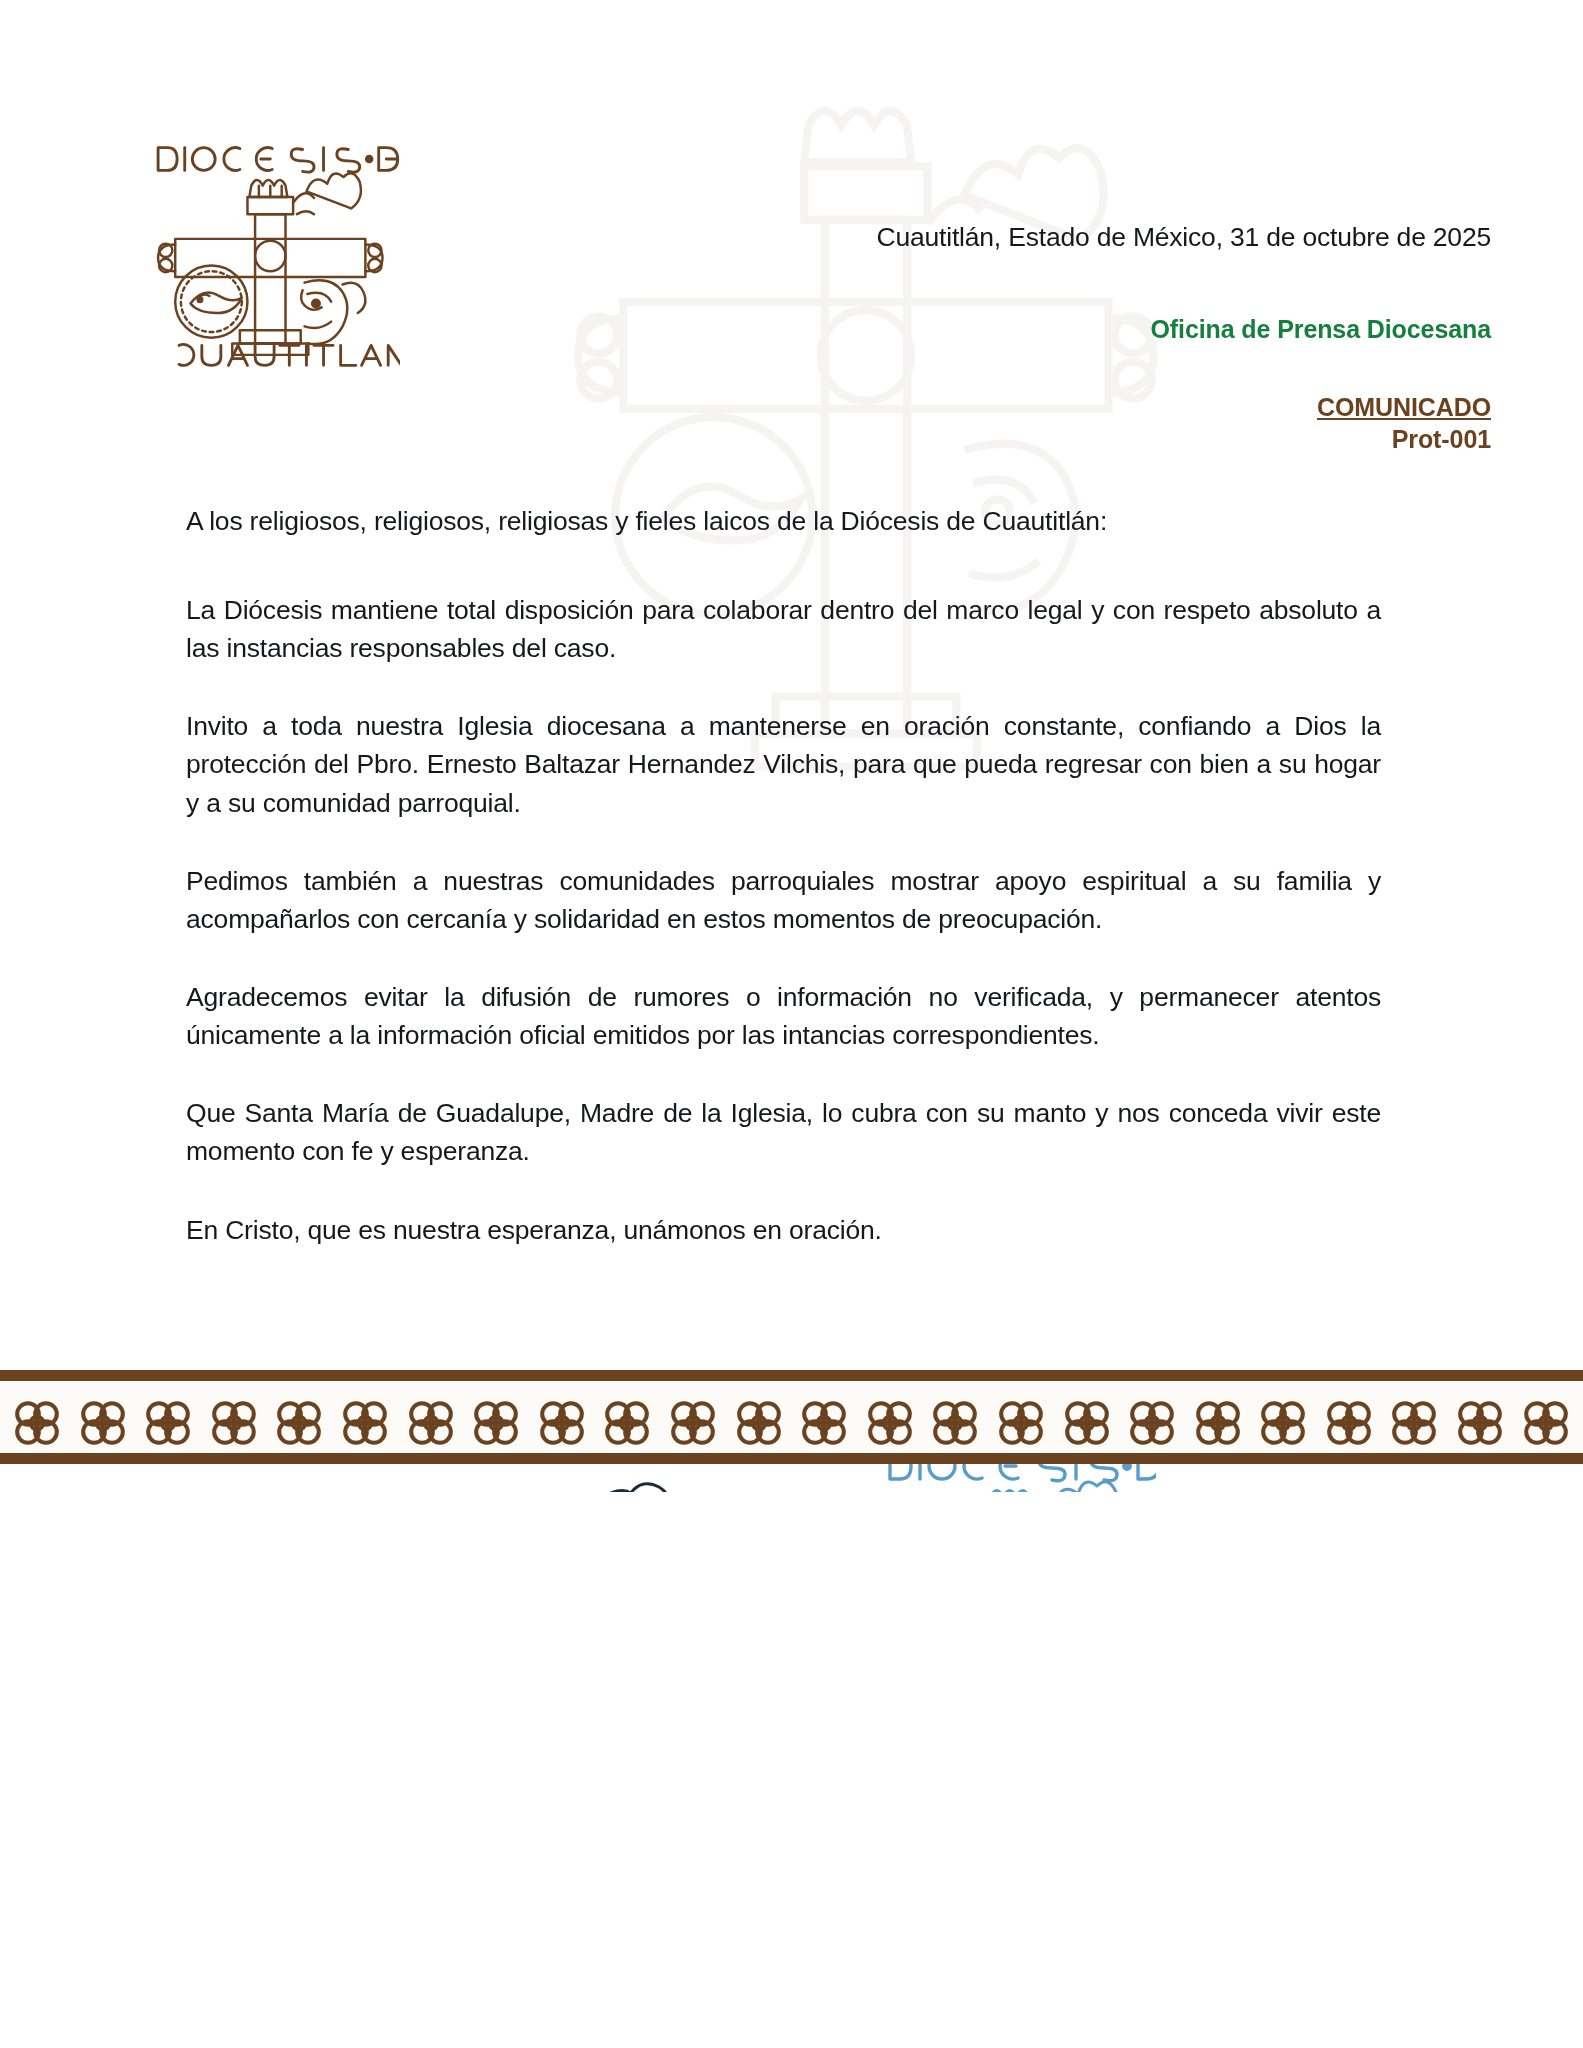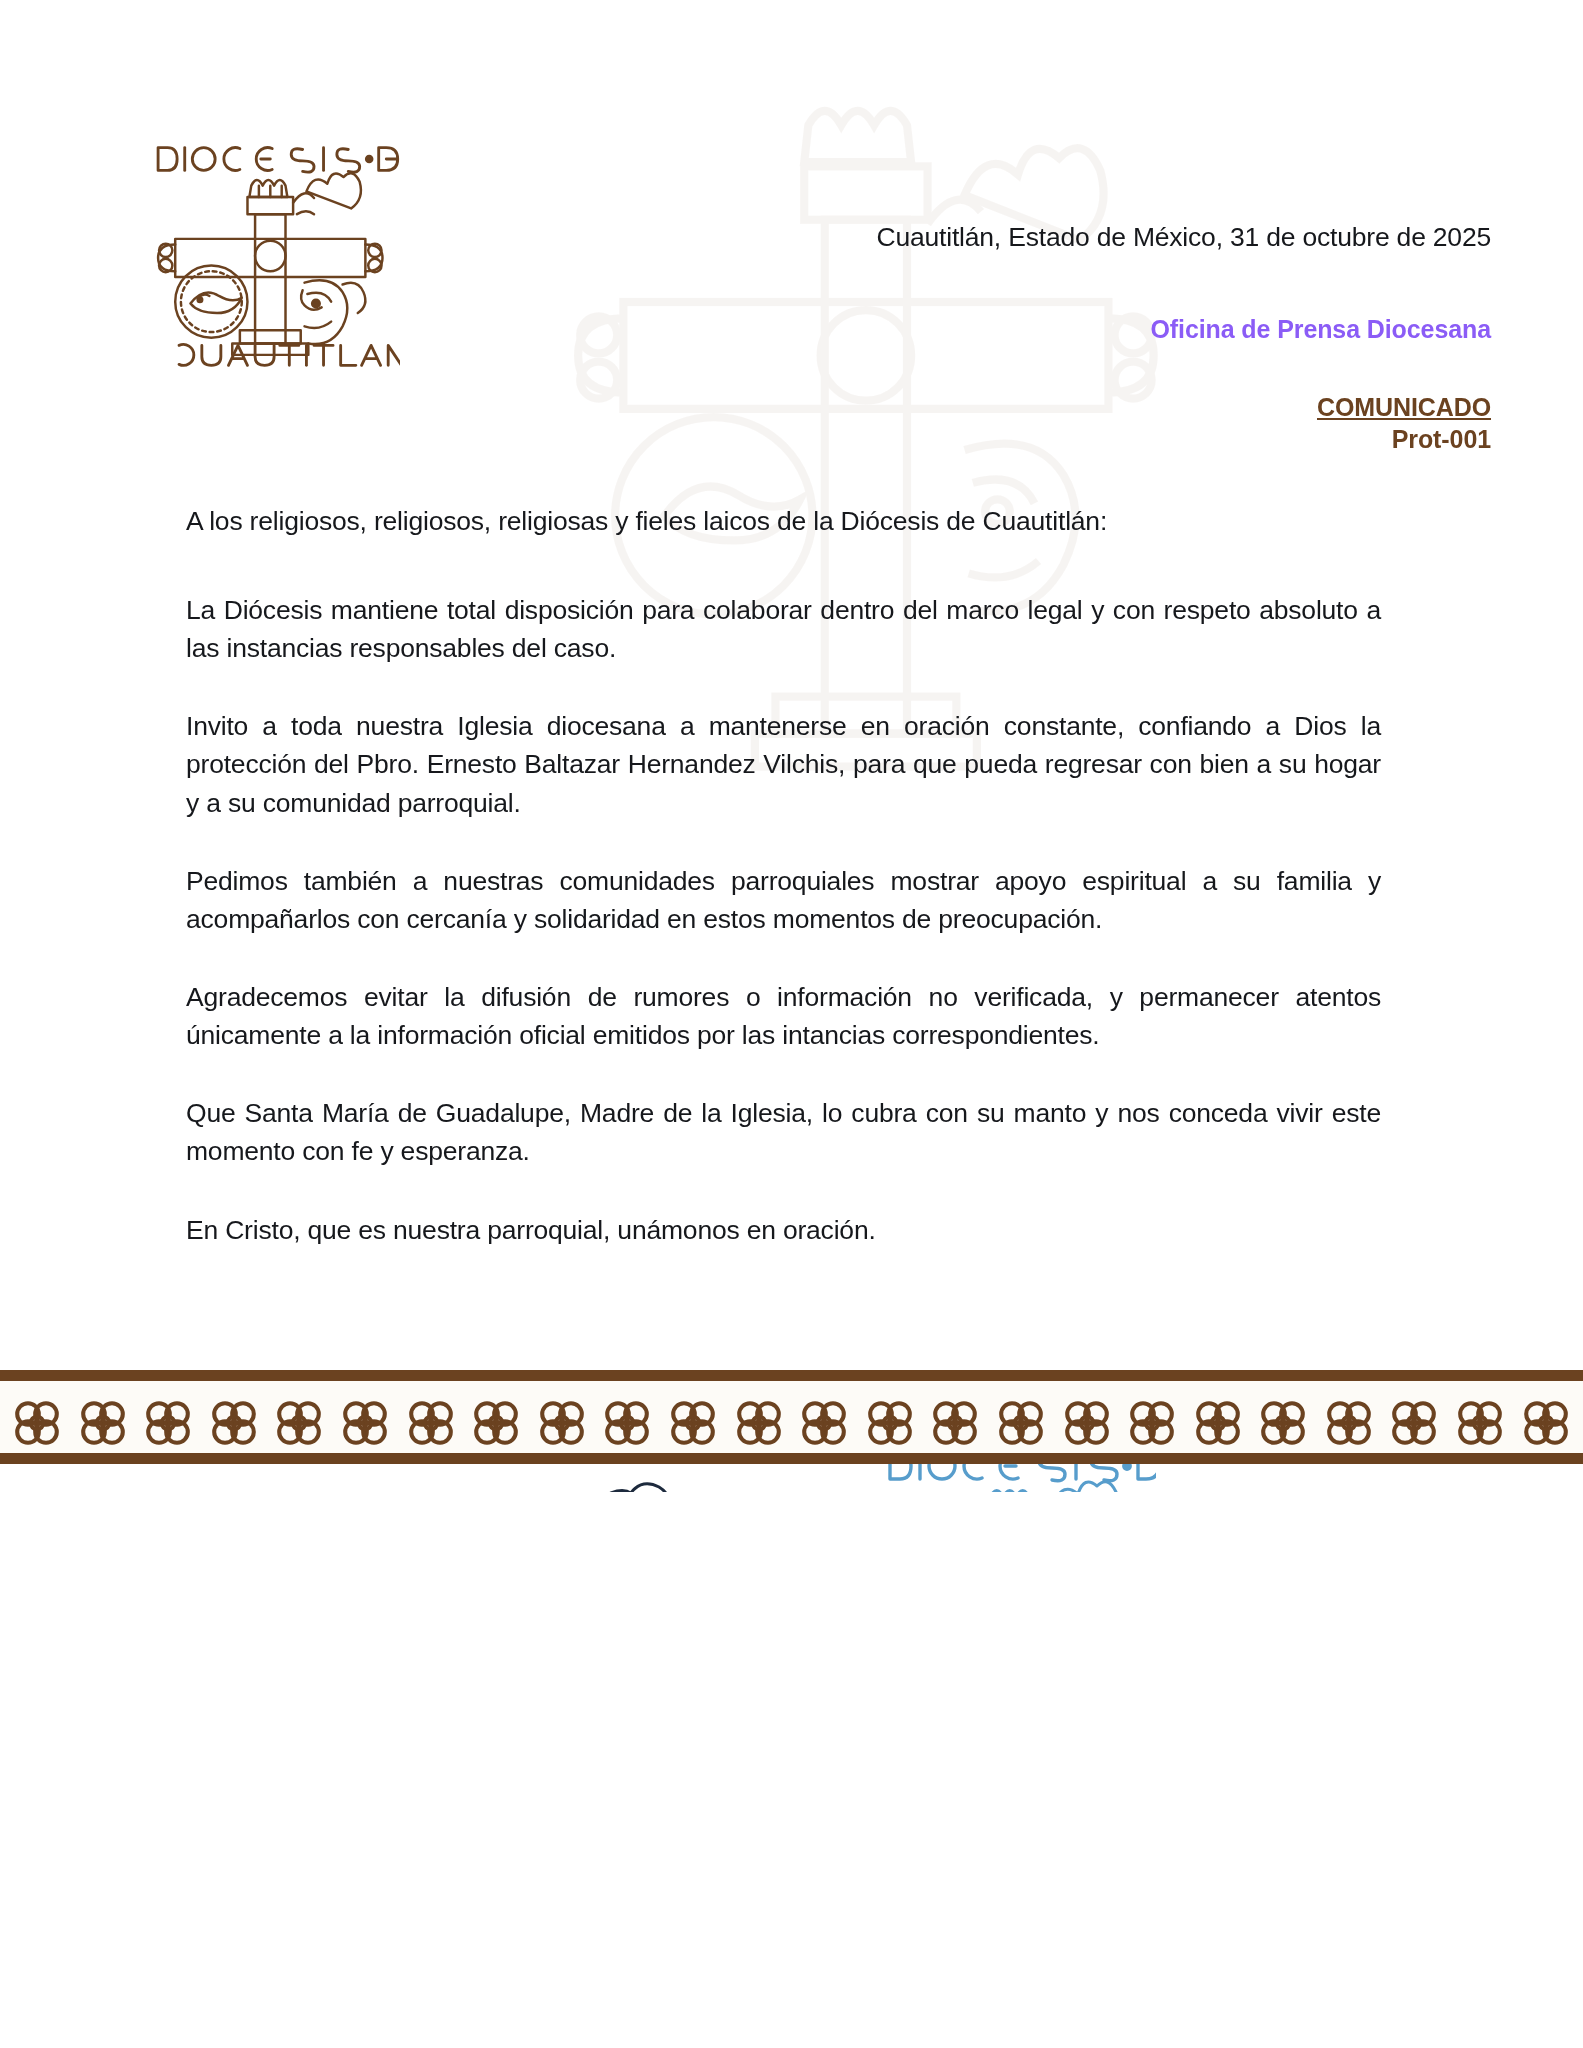--- a/index.html
+++ b/index.html
@@ -56,21 +56,21 @@
   .date-line {
     font-size: 26.5px;
     color: #16181c;
     letter-spacing: -0.2px;
     margin-bottom: 62px;
     white-space: nowrap;
   }
   .press-office {
     font-size: 25px;
     font-weight: bold;
-    color: #8b5cf6;
+    color: #15803d;
     letter-spacing: -0.1px;
     margin-bottom: 47px;
     white-space: nowrap;
   }
   .comunicado {
     font-size: 25px;
     font-weight: bold;
     color: #6b4220;
     letter-spacing: -0.1px;
     line-height: 1.35;
@@ -327,21 +327,21 @@
     </div>
   </div>
 
   <div class="body-block">
     <div class="salutation">A los religiosos, religiosos, religiosas y fieles laicos de la Diócesis de Cuautitlán:</div>
     <div class="para">La Diócesis mantiene total disposición para colaborar dentro del marco legal y con respeto absoluto a las instancias responsables del caso.</div>
     <div class="para">Invito a toda nuestra Iglesia diocesana a mantenerse en oración constante, confiando a Dios la protección del  Pbro. Ernesto Baltazar Hernandez Vilchis, para que pueda regresar con bien a su hogar y a su comunidad parroquial.</div>
     <div class="para">Pedimos también a nuestras comunidades parroquiales mostrar apoyo espiritual a su familia y acompañarlos con cercanía y solidaridad en estos momentos de preocupación.</div>
     <div class="para">Agradecemos evitar la difusión de rumores o información no verificada, y permanecer atentos únicamente a la información oficial emitidos por las intancias correspondientes.</div>
     <div class="para">Que Santa María de Guadalupe, Madre de la Iglesia, lo cubra con su manto y nos conceda vivir este momento con fe y esperanza.</div>
-    <div class="para last">En Cristo, que es nuestra parroquial, unámonos en oración.</div>
+    <div class="para last">En Cristo, que es nuestra esperanza, unámonos en oración.</div>
   </div>
 
   <div class="sig-area">
 
     <div class="coat-of-arms">
       <svg viewBox="0 0 172 200" xmlns="http://www.w3.org/2000/svg">
 
         <ellipse cx="86" cy="26" rx="44" ry="11" fill="#1f9a4d"></ellipse>
         <ellipse cx="86" cy="20" rx="22" ry="9" fill="#23a757"></ellipse>
         <path d="M64 20 q22-12 44 0" fill="none" stroke="#14893f" stroke-width="2"></path>

